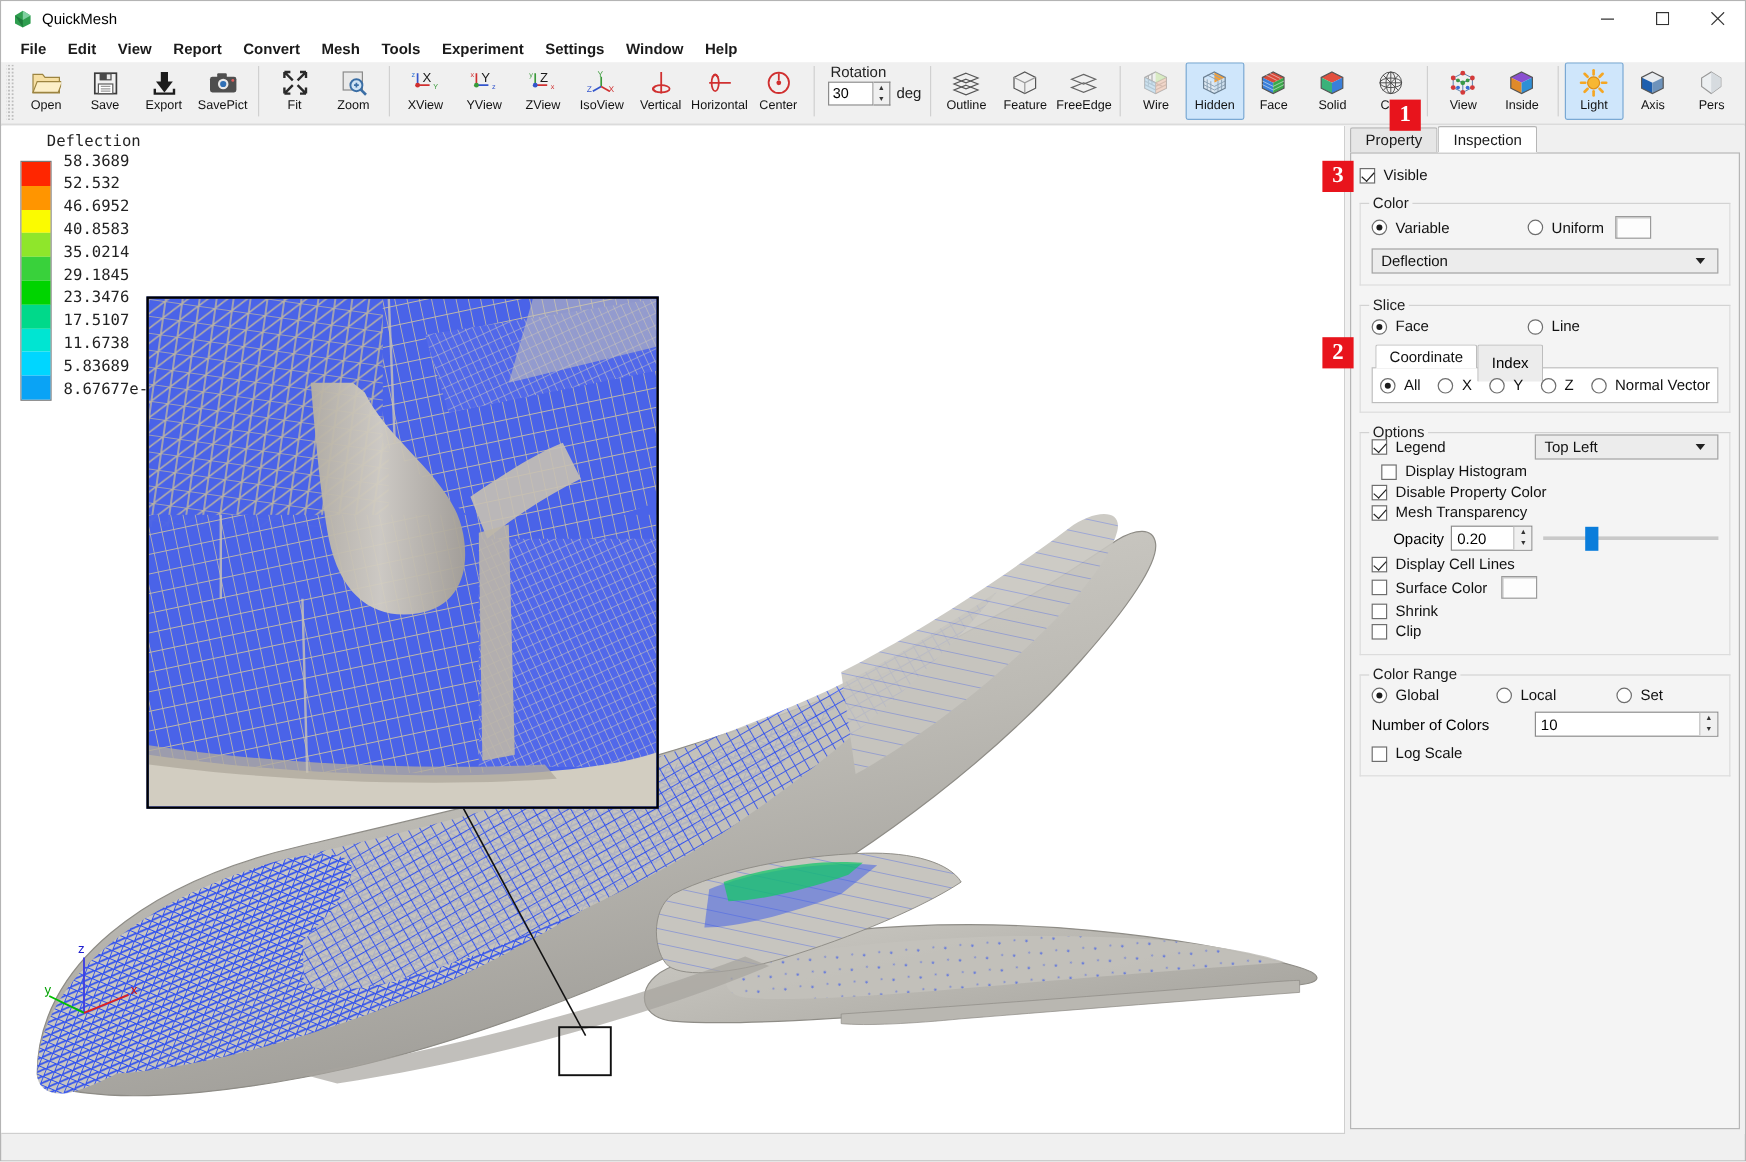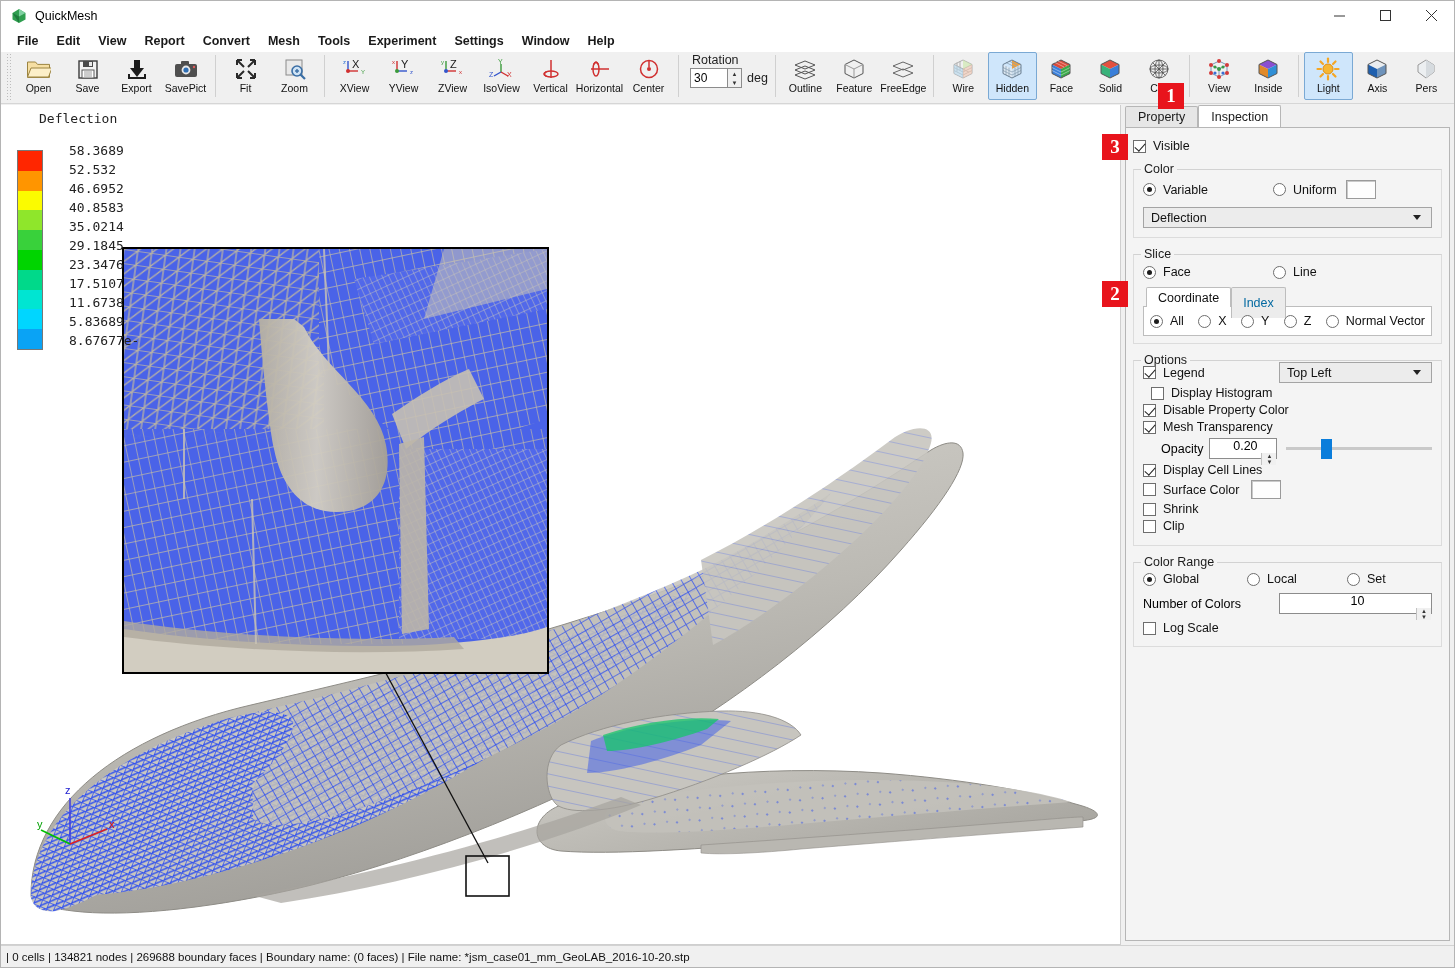--- a/index.html
+++ b/index.html
@@ -50,21 +50,21 @@
   .rot-deg { font-size:12.5px; margin-left:5px; color:#222; }
 
   
   .main { position:absolute; left:0; top:104px; right:0; bottom:22px; display:flex; }
   .viewport { position:relative; width:1120px; background:#ffffff; border:1px solid #cfcfcf;
               border-left:none; border-top:none; overflow:hidden; }
 
   
   .legend { position:absolute; left:16px; top:6px; }
   .legend-title { font-family:"DejaVu Sans Mono", monospace; font-size:13px; letter-spacing:0px; margin-left:22px; color:#222; }
-  .legend-body { display:flex; margin-top:24px;gap:16px; }
+  .legend-body { display:flex; margin-top:8px; }
   .legend-bar { width:26px; height:200px; display:flex; flex-direction:column; border:1px solid #777; }
   .legend-bar div { flex:1; }
   .legend-labels { margin-left:10px; position:relative; height:200px; width:120px; }
   .legend-labels span { position:absolute; font-family:"DejaVu Sans Mono", monospace; font-size:13px; color:#222; white-space:nowrap; }
 
   
   .inset { position:absolute; left:121px; top:142px; width:427px; height:427px;
            border:2px solid #000; background:#5a6fd8; overflow:hidden; }
   .inset-mesh { position:absolute; inset:0; }
   .callout { position:absolute; pointer-events:none; left:0; top:0; width:1120px; height:842px; }
@@ -102,26 +102,26 @@
 
   .combo { height:21px; border:1px solid #a4a4a4; background:#ececec; display:flex; align-items:center;
            padding:0 3px 0 7px; font-size:12.5px; color:#111; justify-content:space-between; }
   .combo .arrow { width:0; height:0; border-left:4.5px solid transparent; border-right:4.5px solid transparent;
            border-top:5px solid #222; margin-right:7px; }
   .swatch { width:30px; height:19px; border:1px solid #9a9a9a; background:#fdfdfd;
             box-shadow:1px 1px 0 #c9c9c9 inset; }
 
   .subtabs { display:flex; height:20px; align-items:flex-start; margin-top:8px; padding-left:3px; }
   .subtab { height:31px; padding:0 11px; font-size:12.5px; border:1px solid #bdbdbd; border-bottom:none;
-            background:#ececec; color:#0369a1; display:flex; align-items:center; border-radius:2px 2px 0 0; }
+            background:#ececec; color:#000000; display:flex; align-items:center; border-radius:2px 2px 0 0; }
   .subtab.sel { background:#fff; color:#111; height:20px; position:relative; z-index:2; }
   .subpanel { border:1px solid #bdbdbd; background:#fff; padding:7px 6px; margin-top:-1px; }
 
   .spinbox { height:21px; border:1px solid #8c8c8c; background:#fff; display:flex; align-items:center;
-             font-size:12.5px; padding-left:4px;flex-direction:column; }
+             font-size:12.5px; padding-left:4px; }
   .spinbox .btns { margin-left:auto; width:15px; height:19px; border-left:1px solid #c2c2c2; background:#f0f0f0;
              display:flex; flex-direction:column; }
   .spinbox .btns div { flex:1; display:flex; align-items:center; justify-content:center; font-size:6px; color:#333; }
 
   .slider { flex:1; height:18px; position:relative; display:flex; align-items:center; margin-left:9px; }
   .slider .track { height:3px; background:#c9c9c9; width:100%; }
   .slider .knob { position:absolute; width:11px; height:20px; background:#0a7ddb; left:24%; }
 
   
   .badge { position:absolute; width:26px; height:26px; background:#e8141c; color:#fff;
@@ -887,16 +887,13 @@
         </div>
 
       </div>
     </div>
   </div>
 
   <div class="badge" style="left:1157px; top:82px;">1</div>
   <div class="badge" style="left:1101px; top:280px;">2</div>
   <div class="badge" style="left:1101px; top:133px;">3</div>
 
-  <div class="statusbar">
-    <span>| 0 cells | 134821 nodes | 269688 boundary faces |  Boundary name:  (0 faces) | File name: *jsm_case01_mm_GeoLAB_2016-10-20.stp</span>
-  </div>
 </div>
 
 </body></html>

